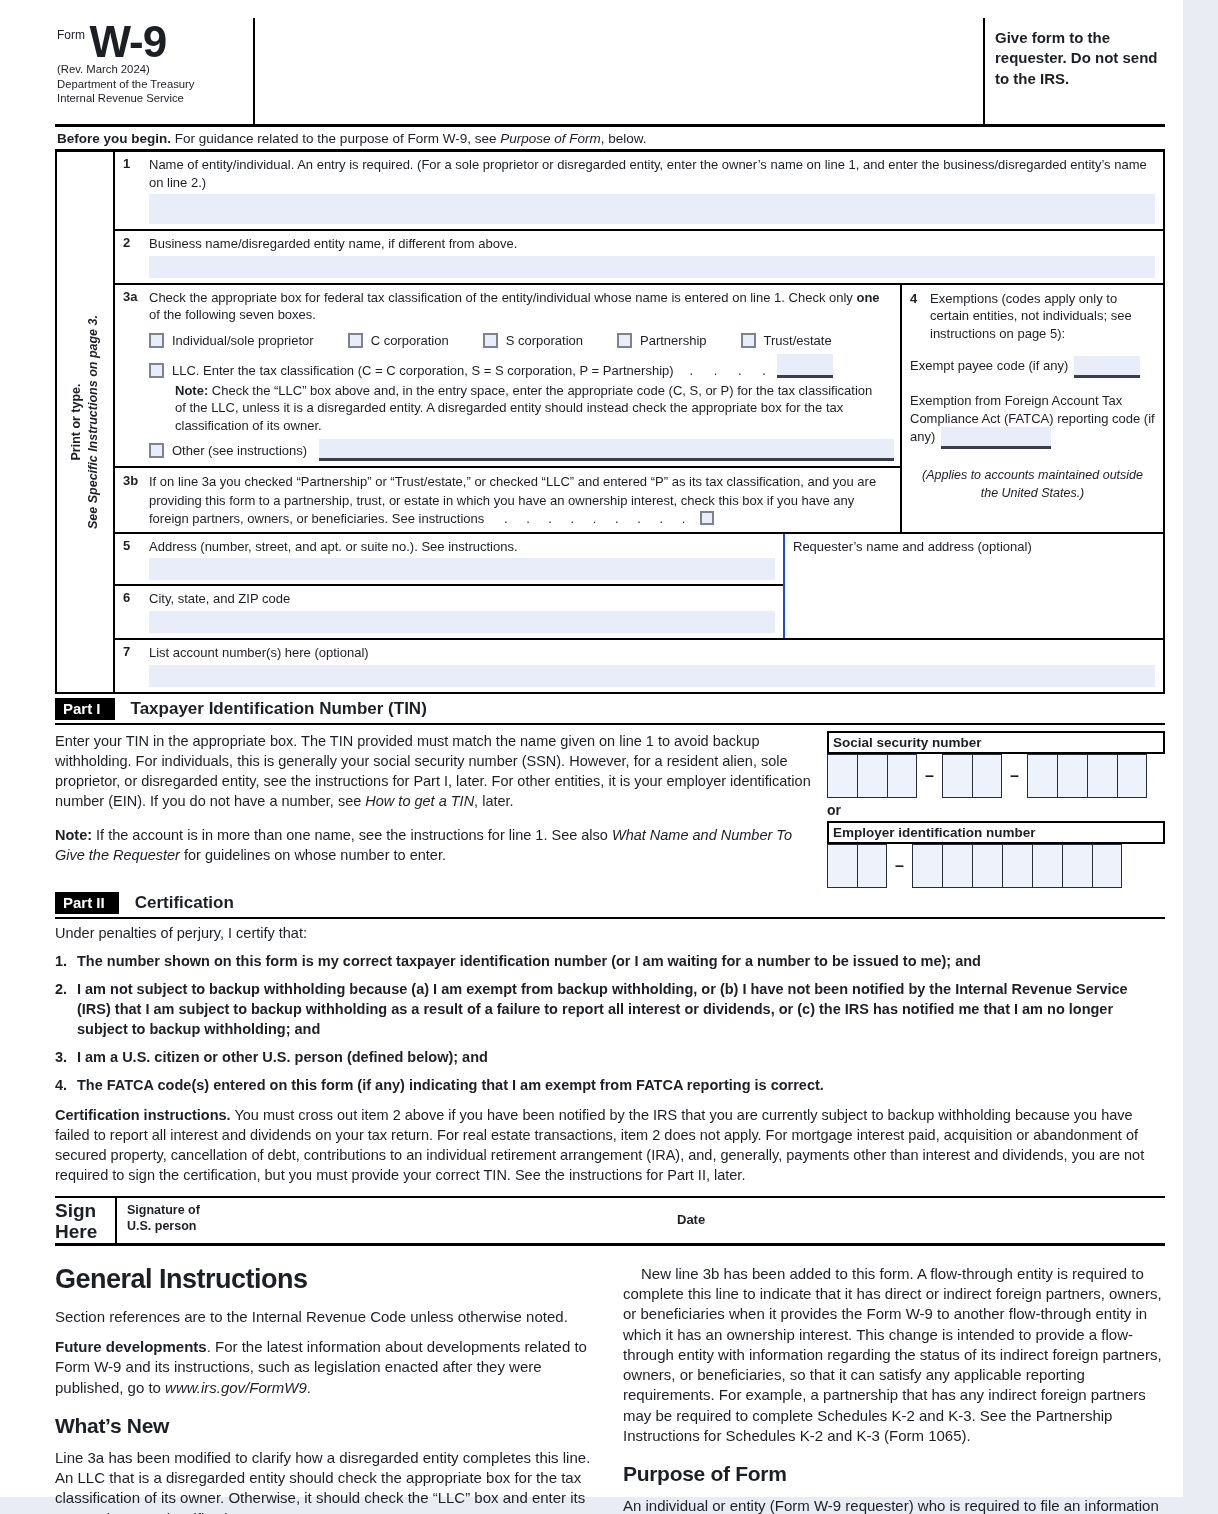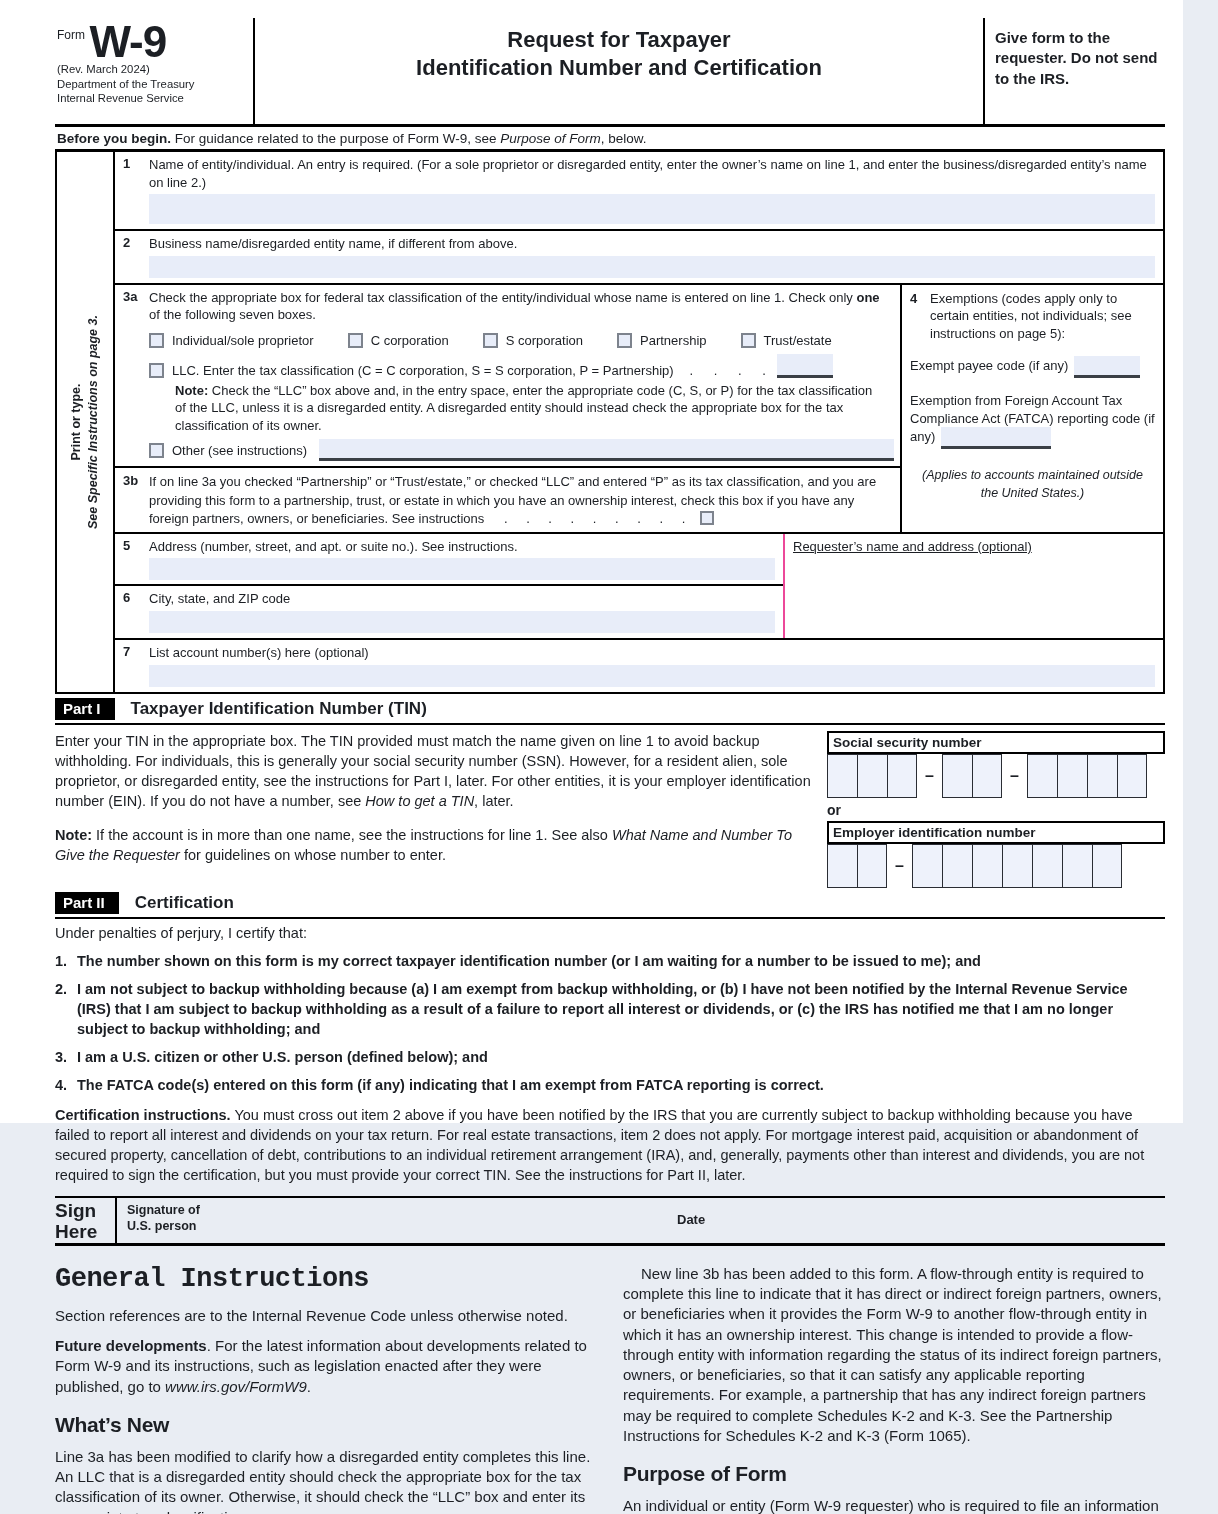--- a/index.html
+++ b/index.html
@@ -1,17 +1,17 @@
 <!DOCTYPE html>
 <html><head>
 <meta charset="utf-8">
 <style>
   * { margin:0; padding:0; box-sizing:border-box; }
   html,body { width:1218px; height:1514px; background:#e9edf3; font-family:"Liberation Sans", sans-serif; color:#1c1f24; }
-  .page { position:absolute; left:0; top:0; width:1183px; height:1123px; background:#ffffff; }
+  .page { position:absolute; left:0; top:0; width:1183px; height:1497px; background:#ffffff; }
   .content { position:absolute; left:55px; top:18px; width:1110px; }
 
   
   .hdr { display:flex; align-items:stretch; height:106px; }
   .hdr-left { width:200px; padding:4px 6px 2px 2px; border-right:2px solid #000; }
   .formword { font-size:12px; display:inline-block; vertical-align:18px; }
   .formnum { font-size:44px; font-weight:bold; letter-spacing:-1px; display:inline-block; line-height:0.9; }
   .hdr-left .small { font-size:11.3px; line-height:1.32; }
   .hdr-center { flex:1; text-align:center; padding-top:8px; }
   .hdr-title { font-size:22px; font-weight:bold; line-height:1.25; }
@@ -32,21 +32,21 @@
   .row { border-bottom:2px solid #000; }
   .numcell { display:flex; padding:4px 6px 0 8px; }
   .num { font-weight:bold; font-size:13px; width:26px; flex:none; }
   .lbl { font-size:13px; line-height:1.35; flex:1; }
   .field { background:#e8edf9; margin:3px 8px 5px 34px; }
   .f30 { height:30px; } .f22 { height:22px; }
 
   .split { display:flex; border-bottom:2px solid #000; }
   .splitL { flex:1; display:flex; flex-direction:column; }
   .col4 { width:263px; border-left:2px solid #000; }
-  .colReq { width:380px; border-left:2px solid #ec4899;text-decoration:underline; }
+  .colReq { width:380px; border-left:2px solid #1d4ed8; }
 
   
   .cell3a { border-bottom:2px solid #000; padding:4px 6px 4px 8px; }
   .chkrow { display:flex; align-items:center; margin:9px 0 2px 26px; font-size:13px; }
   .chk { width:15px; height:15px; background:#e8edf9; border:2px solid #7d838d; flex:none; margin-right:8px; }
   .chkopt { display:flex; align-items:center; margin-right:34px; }
   .llcrow { display:flex; align-items:flex-end; margin:6px 0 2px 26px; font-size:13px; }
   .dots { word-spacing:15px; margin:0 10px 0 16px; letter-spacing:1px; }
   .llcbox { width:56px; height:24px; background:#e8edf9; border-bottom:3px solid #3a3f46; }
   .notep { font-size:13px; line-height:1.35; margin:4px 12px 0 52px; }
@@ -94,44 +94,40 @@
   
   .signrow { display:flex; border-top:2.5px solid #000; border-bottom:3px solid #000; margin-top:10px; height:50px; }
   .signword { width:62px; font-size:19px; font-weight:bold; line-height:1.1; padding-top:3px; border-right:2px solid #000; }
   .siglabel { font-size:12.5px; font-weight:bold; line-height:1.3; padding:4px 0 0 10px; width:560px; }
   .datelabel { font-size:13px; font-weight:bold; padding-top:14px; }
 
   
   .gi { display:flex; margin-top:18px; }
   .gicolL { width:540px; margin-right:28px; }
   .gicolR { flex:1; }
-  h1.gi-title { font-size:27px; font-weight:bold; margin-bottom:12px; letter-spacing:-0.5px;font-family:Liberation Mono, monospace; }
+  h1.gi-title { font-size:27px; font-weight:bold; margin-bottom:12px; letter-spacing:-0.5px; }
   h2.sec-title { font-size:21px; font-weight:bold; margin:16px 0 10px 0; letter-spacing:-0.3px; }
   .gi p { font-size:15px; line-height:1.35; margin-bottom:10px; }
   .indent { text-indent:18px; }
 </style>
 </head>
 <body>
 
 <div class="page">
 <div class="content">
 
   <div class="hdr">
     <div class="hdr-left">
       <span class="formword">Form</span>
       <span class="formnum">W-9</span>
       <div class="small">(Rev. March 2024)</div>
       <div class="small">Department of the Treasury</div>
       <div class="small">Internal Revenue Service</div>
     </div>
     <div class="hdr-center">
-      <div class="hdr-title">
-        <div>Request for Taxpayer</div>
-        <div>Identification Number and Certification</div>
-      </div>
     </div>
     <div class="hdr-right">Give form to the requester. Do not send to the IRS.</div>
   </div>
 
   <div class="before">
     <span class="b">Before you begin.</span><span> For guidance related to the purpose of Form W-9, see </span><span class="i">Purpose of Form</span><span>, below.</span>
   </div>
 
   <div class="grid">
     <div class="vstrip">

